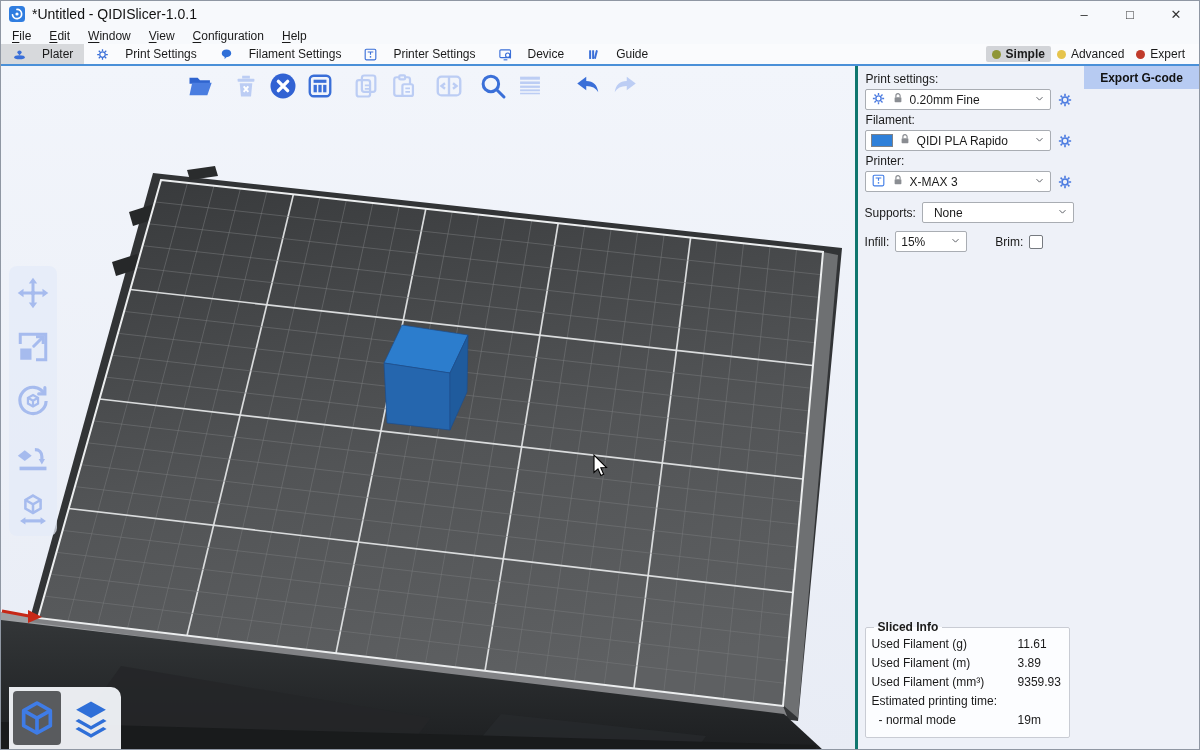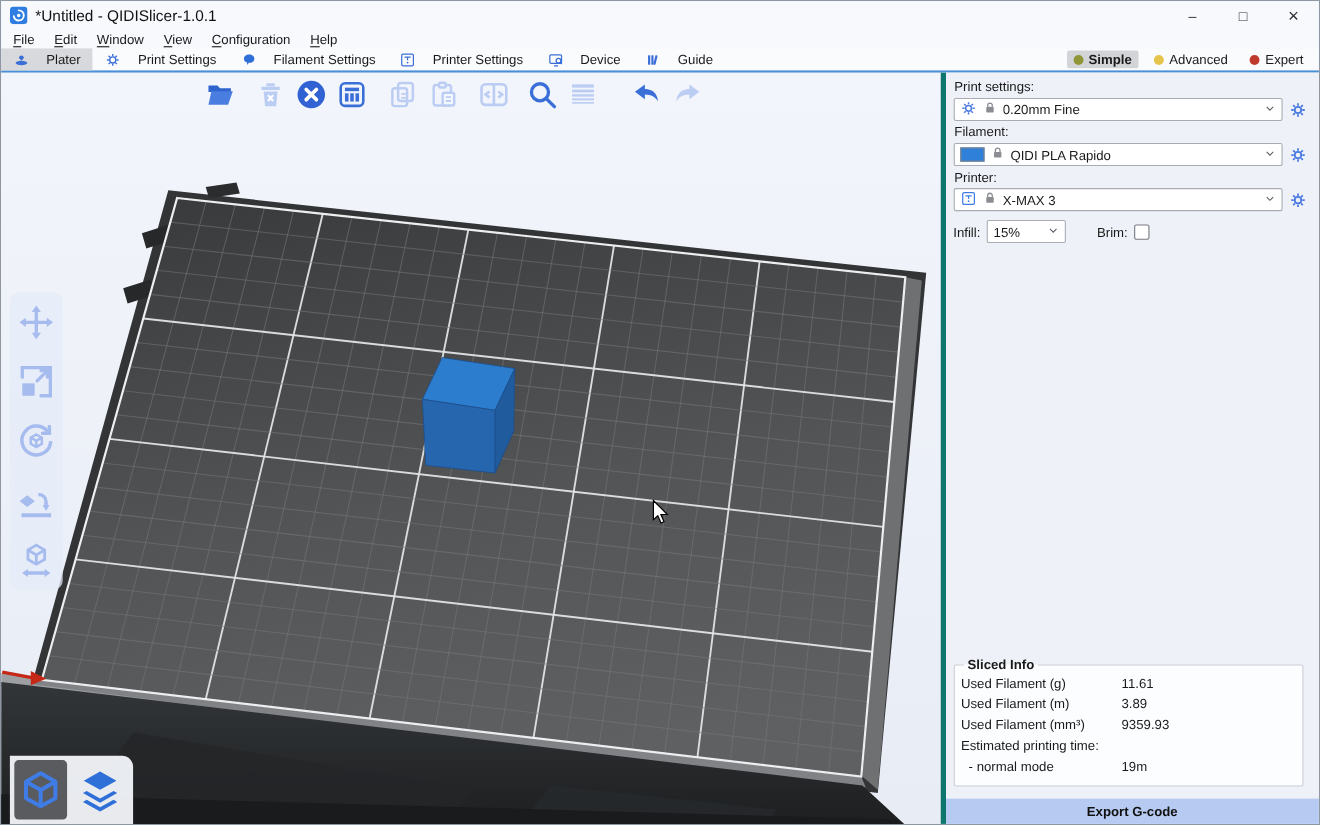--- a/index.html
+++ b/index.html
@@ -19,21 +19,21 @@
   .menubar { height:17px; background:#f7f9fc; display:flex; align-items:center; padding-left:2px; flex:0 0 auto; }
   .mi { padding:0 9px; color:#1a1a1a; cursor:default; }
   .mi u { text-decoration:underline; text-underline-offset:2px; }
 
   
   .tabbar { height:22px; background:#fafbfd; border-bottom:2px solid #4a90d8; display:flex; align-items:stretch; flex:0 0 auto; }
   .tabs { display:flex; }
   .tab { display:flex; align-items:center; gap:15px; padding:0 11px; cursor:default; }
   .tab.selected { background:#d7d9dc; }
   .tab svg { display:block; }
-  .modes { margin-left:auto; display:flex; align-items:center; gap:8px; padding-right:8px; }
+  .modes { margin-left:auto; display:flex; align-items:center; padding-right:8px; }
   .mode { display:flex; align-items:center; gap:5px; padding:1px 6px; border-radius:2px; cursor:default; }
   .mode.selected { background:#d2d4d8; font-weight:bold; }
   .mode .dot { width:9px; height:9px; border-radius:50%; }
 
   
   .main { flex:1; display:flex; min-height:0; }
   .viewport { width:855px; position:relative; overflow:hidden; }
   #scene { position:absolute; left:0; top:0; }
 
   .toolbar-top { position:absolute; left:183px; top:3px; display:flex; align-items:center; }
@@ -48,21 +48,21 @@
   .toolbar-left { position:absolute; left:8px; top:200px; width:48px; padding:6px 0; border-radius:8px;
                   background:rgba(228,235,248,0.75); display:flex; flex-direction:column; align-items:center; gap:12px; }
   .ltbtn { width:42px; height:42px; display:flex; align-items:center; justify-content:center; background:transparent; border:none; }
 
   .view-toggles { position:absolute; left:8px; bottom:0; width:112px; height:62px; background:rgba(243,245,250,0.95);
                   border-radius:0 10px 0 0; display:flex; align-items:center; padding:4px; gap:6px; }
   .vtbtn { width:48px; height:54px; display:flex; align-items:center; justify-content:center; border:none; background:transparent; border-radius:4px; }
   .vtbtn.selected { background:#595b5e; }
 
   
-  .rightpanel { width:345px; background:#eef1f8; border-left:5px solid #0f766e; display:flex; flex-direction:column; }
+  .rightpanel { width:345px; background:#eef1f8; border-left:3px solid #0f766e; display:flex; flex-direction:row; }
   .rp-content { flex:1; display:flex; flex-direction:column; padding:3px 10px 6px 7px; min-height:0; }
   .rp-label { margin:3px 0 3px 1px; }
   .combo-row { display:flex; align-items:center; gap:5px; }
   .combo { flex:1; height:21px; background:#fff; border:1px solid #a9adb3; border-radius:2px; display:flex; align-items:center; padding:0 4px 0 5px; gap:5px; }
   .combo .cval { flex:1; white-space:nowrap; overflow:hidden; }
   .swatch { width:22px; height:13px; background:#2f80d9; border:1px solid #7e8288; }
   .gear-btn { width:18px; height:18px; border:none; background:transparent; display:flex; align-items:center; justify-content:center; }
   .inline-row { display:flex; align-items:center; margin-top:10px; gap:6px; }
   .inline-row .combo { flex:1; }
   .combo.small { flex:0 0 72px; }
@@ -536,20 +536,29 @@
           <button class="gear-btn">
               <svg width="16" height="16" viewBox="0 0 24 24">
                 <g stroke="#4a7ae0" stroke-width="2.4" fill="none">
                   <circle cx="12" cy="12" r="4.4"></circle>
                   <path d="M12 2.8v3.4M12 17.8v3.4M2.8 12h3.4M17.8 12h3.4M5.4 5.4l2.4 2.4M16.2 16.2l2.4 2.4M18.6 5.4l-2.4 2.4M7.8 16.2l-2.4 2.4"></path>
                 </g>
               </svg>
             </button>
         </div>
 
+        <div class="inline-row">
+          <span>Supports:</span>
+          <div class="combo">
+            <span class="cval" style="padding-left:6px">None</span>
+            <span><svg width="13" height="13" viewBox="0 0 24 24">
+                  <path d="M6.5 9.5l5.5 5.5 5.5-5.5" fill="none" stroke="#5a5e64" stroke-width="1.8"></path>
+                </svg></span>
+          </div>
+        </div>
 
         <div class="inline-row" style="margin-top:8px">
           <span>Infill:</span>
           <div class="combo small">
             <span class="cval">15%</span>
             <span><svg width="13" height="13" viewBox="0 0 24 24">
                   <path d="M6.5 9.5l5.5 5.5 5.5-5.5" fill="none" stroke="#5a5e64" stroke-width="1.8"></path>
                 </svg></span>
           </div>
           <span style="margin-left:22px">Brim:</span>

